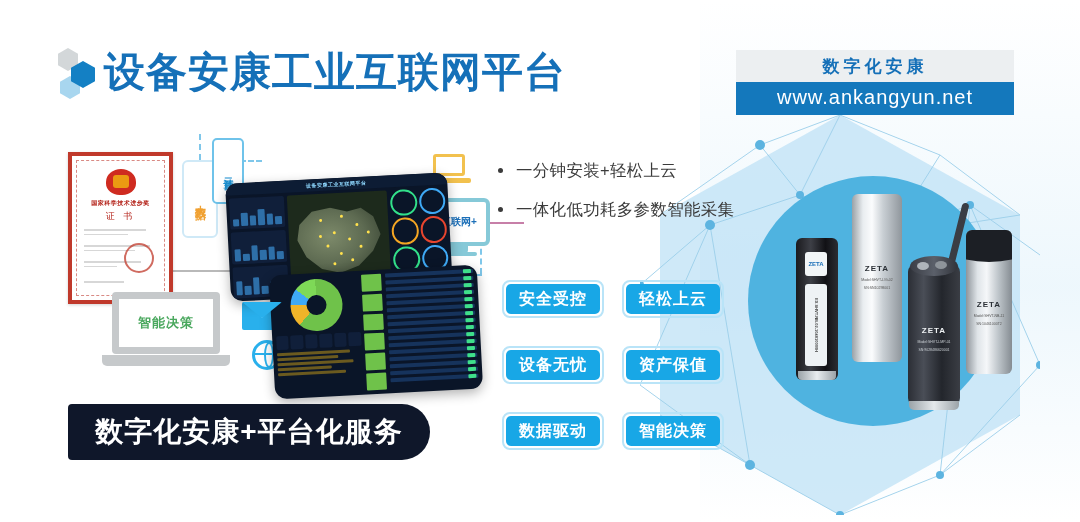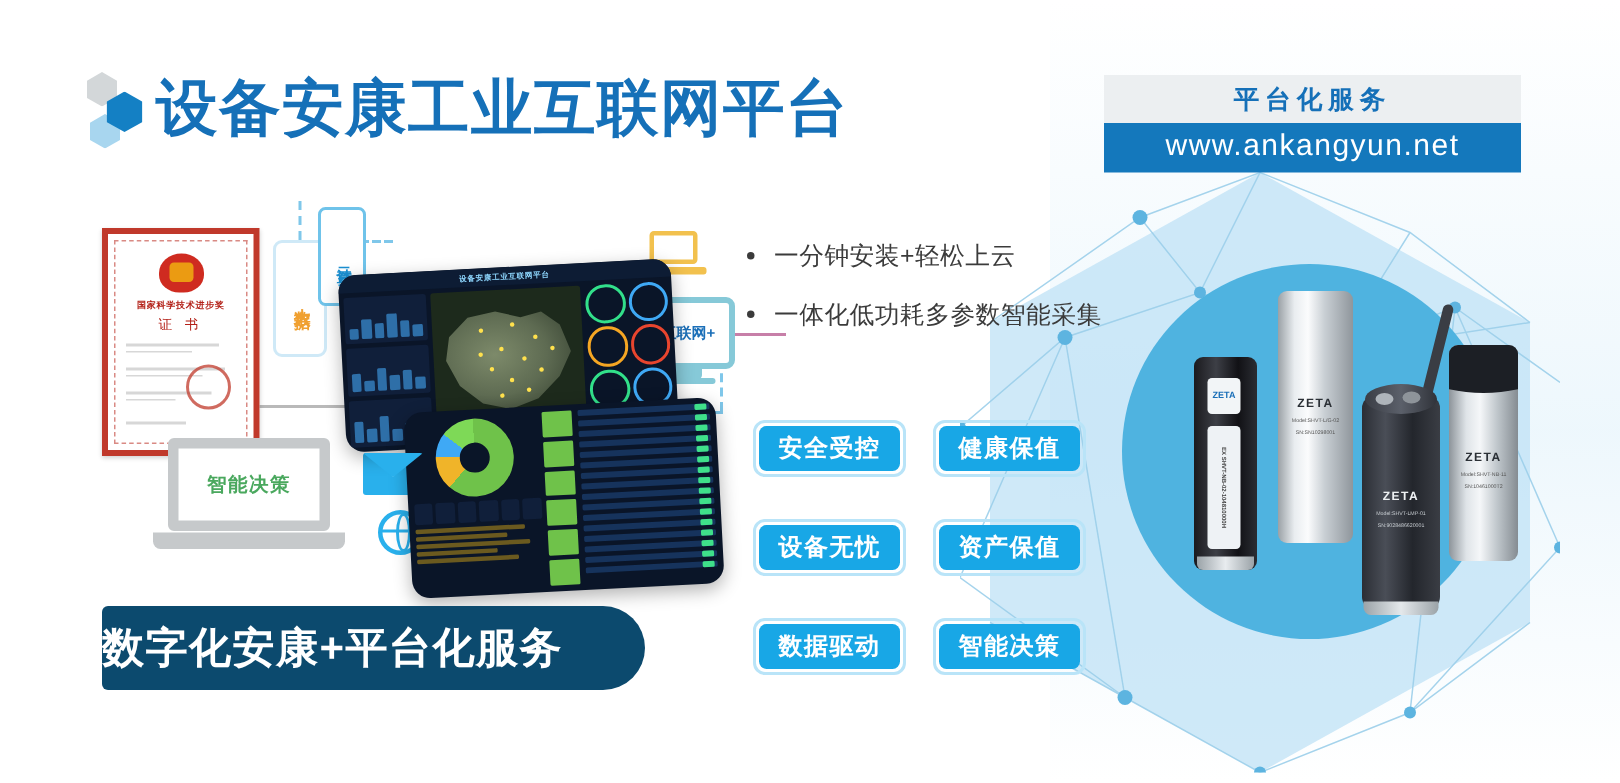--- a/index.html
+++ b/index.html
@@ -70,22 +70,22 @@
   }
   .feat span{
     flex:1;border-radius:5px;background:#18a7e6;color:#ffffff;
     font-size:16px;font-weight:bold;display:flex;align-items:center;
     justify-content:center;letter-spacing:1px;
   }
 
   
   .bottom-banner{
     position:absolute;left:68px;top:404px;width:362px;height:56px;
-    background:#0c4a6e;border-radius:4px 28px 28px 4px;
-    display:flex;align-items:center;
+    background:#0f172a;border-radius:4px 28px 28px 4px;
+    display:flex;align-items:center;justify-content:center;
   }
   .bottom-banner b{color:#fff;font-size:28px;font-weight:bold;letter-spacing:1px;}
 
   
   .diagram{position:absolute;left:60px;top:140px;width:470px;height:260px;}
 
   
   .cert{position:absolute;left:8px;top:12px;width:105px;height:152px;background:#fff;
         border:4px solid #c0392b;box-sizing:border-box;padding:4px;
         box-shadow:0 1px 3px rgba(0,0,0,.18);}
@@ -328,21 +328,21 @@
         <i></i>
       </div>
     <div class="hx hx2">
         <i></i>
       </div>
   </div>
 
   <div class="title">设备安康工业互联网平台</div>
 
   <div class="reg">
-    <div class="reg-top">平台化服务</div>
+    <div class="reg-top">数字化安康</div>
     <div class="reg-bot">www.ankangyun.net</div>
   </div>
 
   <div class="diagram">
 
     <div class="conn cn-h" style="left:110px;top:130px;width:66px;"></div>
     <div class="conn cn-v" style="left:174px;top:96px;height:36px;"></div>
     <div class="conn cn-h" style="left:174px;top:96px;width:70px;"></div>
     <div class="cn-dot" style="left:104px;top:127px;"></div>
     <div class="cn-dot" style="left:172px;top:93px;"></div>
@@ -543,21 +543,21 @@
       <li>一体化低功耗多参数智能采集</li>
     </ul>
   </div>
 
   <div class="feats">
     <div class="feat-row">
       <div class="feat">
           <span>安全受控</span>
         </div>
       <div class="feat">
-          <span>健康保值</span>
+          <span>轻松上云</span>
         </div>
     </div>
     <div class="feat-row">
       <div class="feat">
           <span>设备无忧</span>
         </div>
       <div class="feat">
           <span>资产保值</span>
         </div>
     </div>

